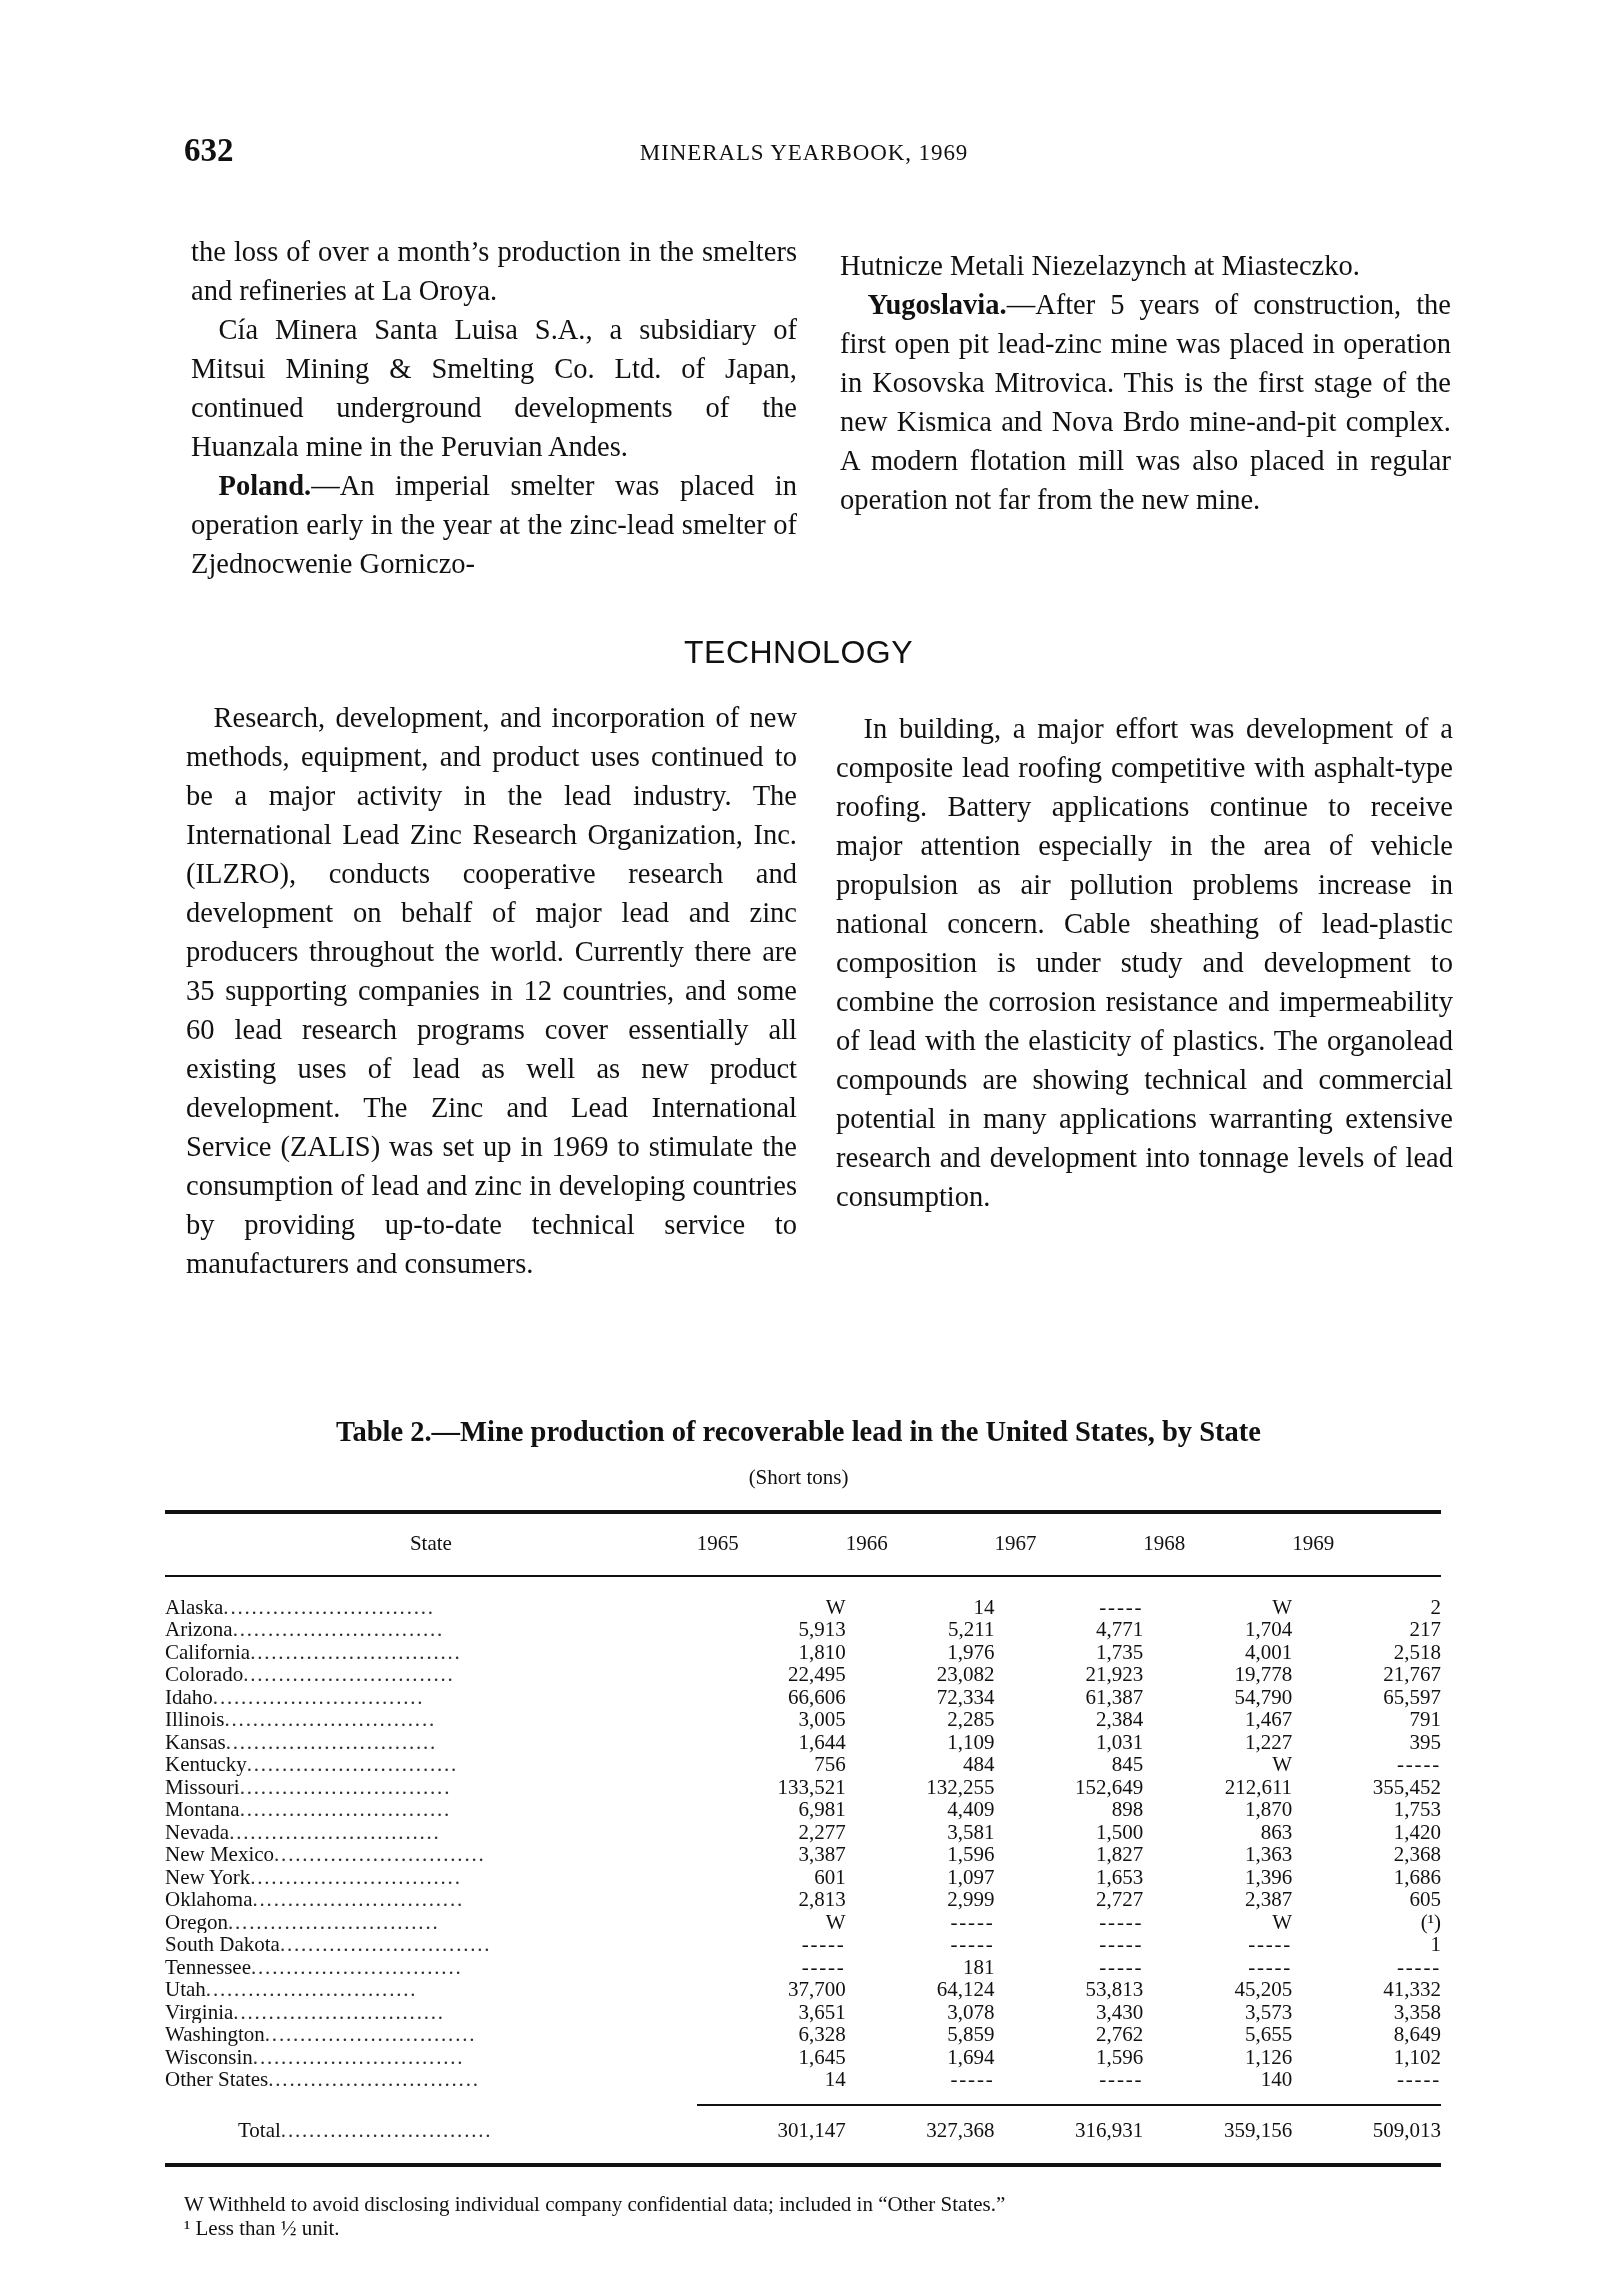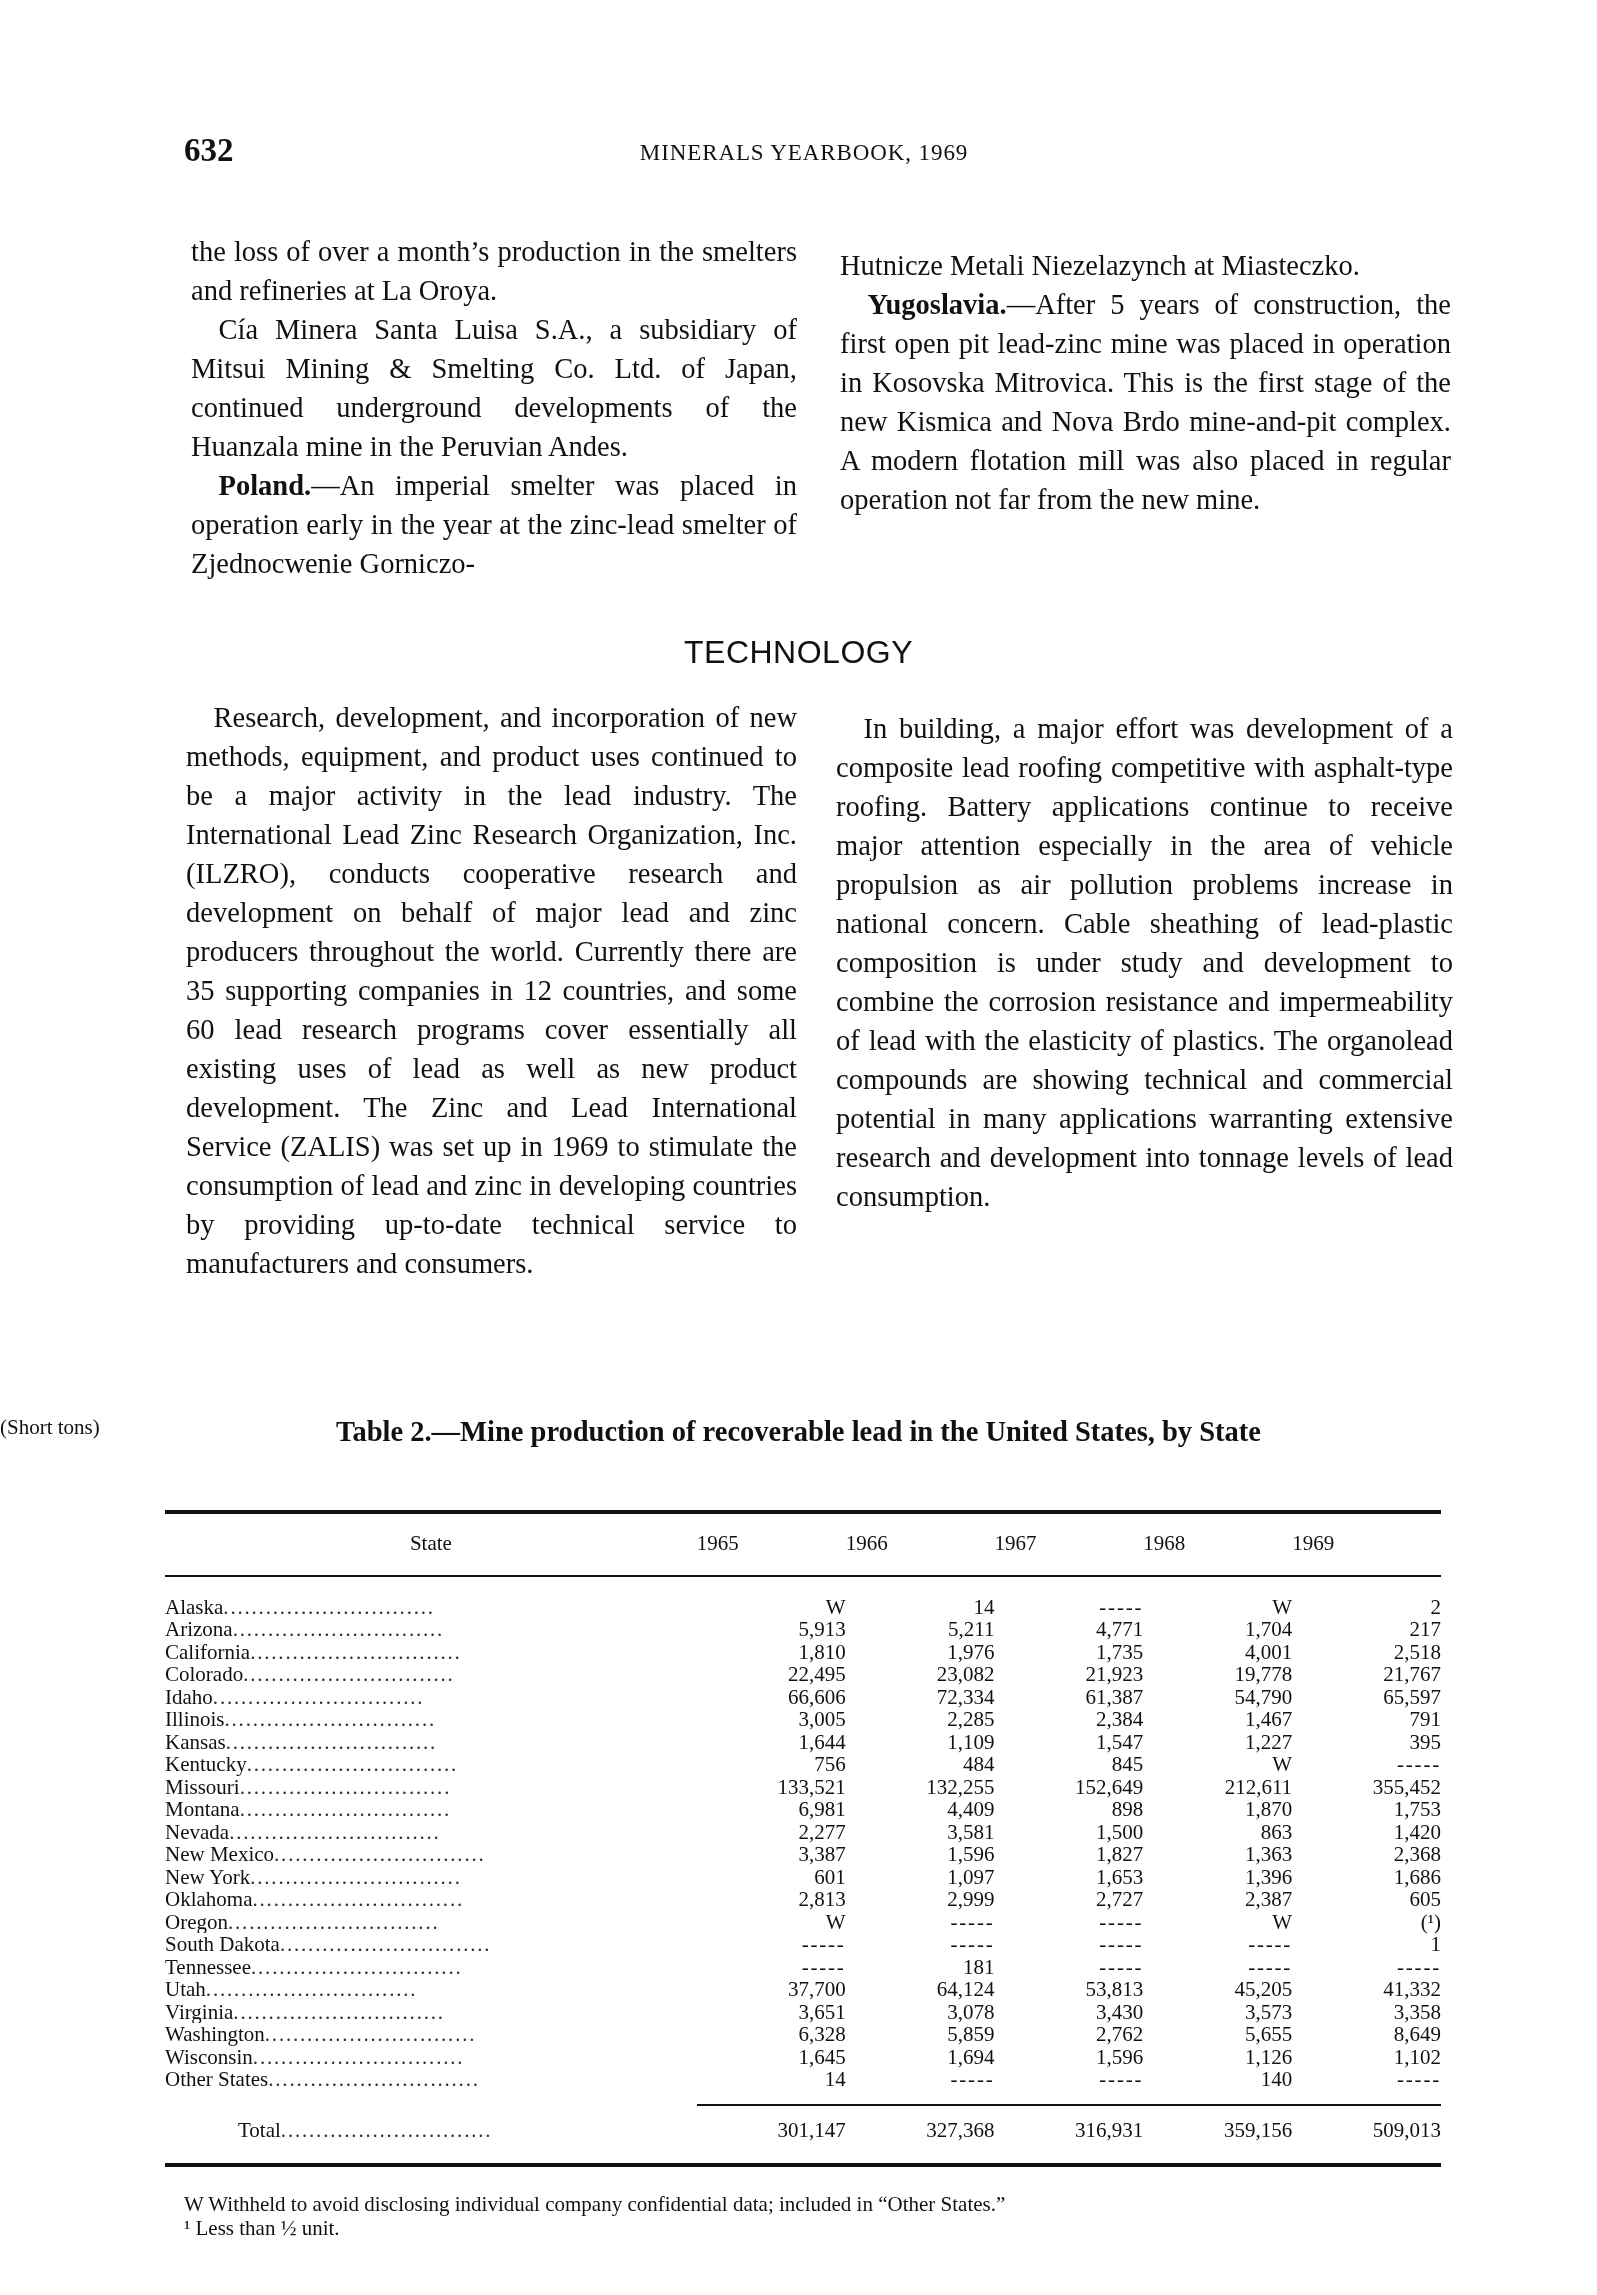--- a/index.html
+++ b/index.html
@@ -10,21 +10,21 @@
   .col { position:absolute; font-size:28.5px; line-height:39px; text-align:justify; }
   .col p { margin:0; }
   .col p.indent { text-indent:27.5px; }
   .col b { font-weight:bold; }
   .col-left-top { left:191px; top:232px; width:606px; }
   .col-right-top { left:840px; top:246px; width:611px; }
   .section-heading { position:absolute; left:0; right:0; top:634px; text-align:center; font-family:"Liberation Sans","DejaVu Sans",sans-serif; font-weight:normal; font-size:32px; letter-spacing:0.5px; }
   .col-left-bot { left:186px; top:698px; width:611px; }
   .col-right-bot { left:836px; top:709px; width:617px; }
   .table-title { position:absolute; left:0; right:0; top:1416px; text-align:center; font-size:28.5px; font-weight:bold; }
-  .table-subtitle { position:absolute; left:0; right:0; top:1415px; font-size:21px; }
+  .table-subtitle { position:absolute; left:0; right:0; top:1465px; text-align:center; font-size:21px; }
   .tbl-wrap { position:absolute; left:165px; top:1510px; width:1276px; }
   .rule-thick { height:4.1px; background:#111; }
   .rule-thin { height:2.3px; background:#111; }
   table { width:100%; border-collapse:collapse; font-family:"Liberation Serif","DejaVu Serif",serif; font-size:21px; }
   th { font-weight:normal; padding:17.4px 0 18.4px 0; text-align:left; }
   th.state-h { text-align:center; width:477px; }
   td { padding:0; line-height:22.5px; text-align:right; white-space:nowrap; }
   td.state { text-align:left; width:477px; overflow:hidden; }
   td.state span.dots { letter-spacing:1.8px; color:#333; }
   col.num { width:156px; }
@@ -141,21 +141,21 @@
           <td>3,005</td>
           <td>2,285</td>
           <td>2,384</td>
           <td>1,467</td>
           <td>791</td>
         </tr>
         <tr>
           <td class="state"><span>Kansas</span><span class="dots">..............................</span></td>
           <td>1,644</td>
           <td>1,109</td>
-          <td>1,547</td>
+          <td>1,031</td>
           <td>1,227</td>
           <td>395</td>
         </tr>
         <tr>
           <td class="state"><span>Kentucky</span><span class="dots">..............................</span></td>
           <td>756</td>
           <td>484</td>
           <td>845</td>
           <td>W</td>
           <td class="dash">-----</td>

